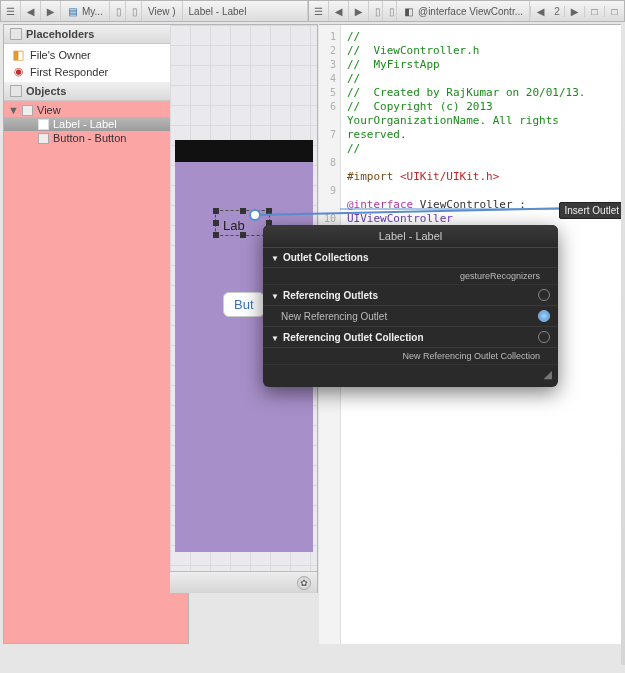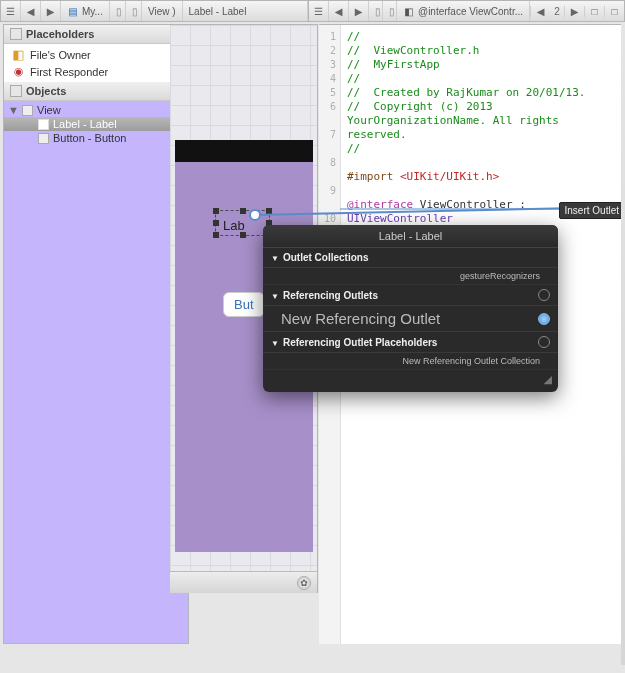--- a/index.html
+++ b/index.html
@@ -33,21 +33,21 @@
     white-space:nowrap;
   }
   .jb-seg .icn { width:12px; height:12px; display:inline-flex; align-items:center; justify-content:center;}
   .blue-doc { color:#2b6fb5; }
   .grey-doc { color:#888; }
   .swift-icn { color:#555; }
 
   
   .left-panel {
     position:absolute; left:3px; top:24px; width:186px; height:620px;
-    background:#c4b5fd; border:1px solid #b5b5b5;
+    background:#fca5a5; border:1px solid #b5b5b5;
   }
   .panel-heading {
     display:flex; align-items:center; gap:4px;
     background:linear-gradient(#f0f0f0,#dadada);
     border-bottom:1px solid #c8c8c8;
     padding:3px 6px; font-weight:bold; font-size:11px; color:#444;
   }
   .panel-heading .cube {
     width:12px; height:12px;
     background:#e6e6e6; border:1px solid #aaa;
@@ -367,25 +367,25 @@
     <span><span class="tri">▼</span><span>Outlet Collections</span></span>
   </div>
   <div class="popup-item">
     <span>gestureRecognizers</span>
   </div>
   <div class="popup-section header">
     <span><span class="tri">▼</span><span>Referencing Outlets</span></span>
     <span class="outlet-dot"></span>
   </div>
   <div class="popup-section">
-    <span style="padding-left:10px;font-size:15px;color:#bbb">New Referencing Outlet</span>
+    <span style="padding-left:10px;font-size:10px;color:#bbb">New Referencing Outlet</span>
     <span class="outlet-dot filled"></span>
   </div>
   <div class="popup-section header">
-    <span><span class="tri">▼</span><span>Referencing Outlet Placeholders</span></span>
+    <span><span class="tri">▼</span><span>Referencing Outlet Collection</span></span>
     <span class="outlet-dot"></span>
   </div>
   <div class="popup-item">
     <span>New Referencing Outlet Collection</span>
   </div>
   <div class="popup-corner">◢</div>
 </div>
 
 <div class="scroll-stub"></div>
 

